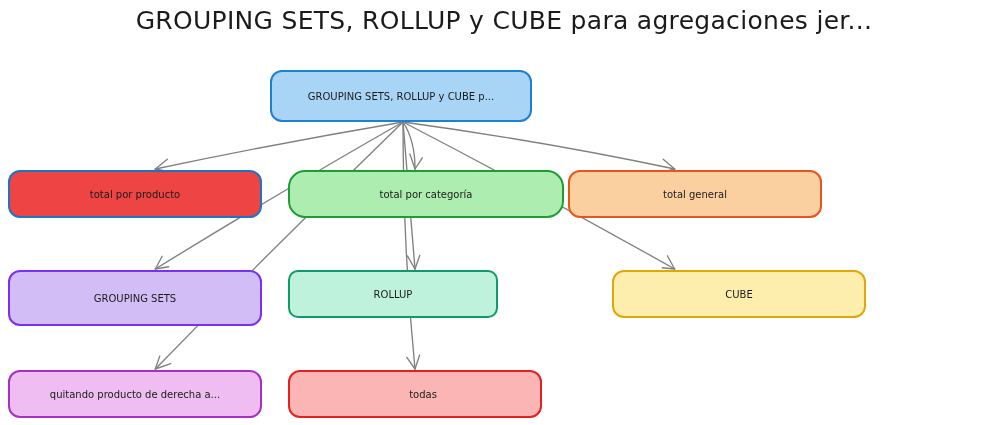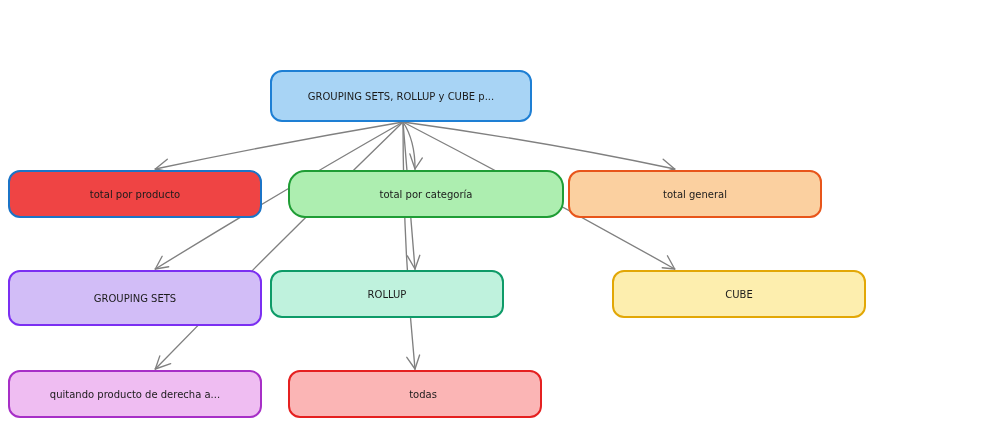--- a/index.html
+++ b/index.html
@@ -23,20 +23,21 @@
     font-size:10px;color:#1b1b1b;white-space:nowrap;
   }
   .node .lbl{display:block;white-space:nowrap;}
   .node.overflow{overflow:visible;}
 </style>
 </head>
 <body>
 
 <div id="canvas">
 
+  <div id="title">GROUPING SETS, ROLLUP y CUBE para agregaciones jer...</div>
 
   <svg id="edges" viewBox="0 0 1008 425" xmlns="http://www.w3.org/2000/svg">
       <g>
         <path d="M 403 122 Q 275.67222854110526 143.59776103351032 155.32 169" fill="none" stroke="#808080" stroke-width="1.35" stroke-linecap="round" stroke-linejoin="round"></path>
         <path d="M 155.32 169 L 167.3033481896869 159.28152019793285" fill="none" stroke="#808080" stroke-width="1.35" stroke-linecap="round" stroke-linejoin="round"></path>
         <path d="M 155.32 169 L 170.04496953697944 171.9956928313617" fill="none" stroke="#808080" stroke-width="1.35" stroke-linecap="round" stroke-linejoin="round"></path>
       </g>
       <g>
         <path d="M 403 122 Q 415.1807939251594 140.79291695333086 415 169" fill="none" stroke="#808080" stroke-width="1.35" stroke-linecap="round" stroke-linejoin="round"></path>
         <path d="M 415 169 L 409.8493217292134 153.87128762388542" fill="none" stroke="#808080" stroke-width="1.35" stroke-linecap="round" stroke-linejoin="round"></path>
@@ -83,21 +84,21 @@
       </div>
       <div class="node" style="left: 288px; top: 170px; width: 276px; height: 48px; background: rgb(173, 238, 176); border-color: rgb(31, 157, 53); border-radius: 17px;">
         <span class="lbl">total por categoría</span>
       </div>
       <div class="node" style="left: 568px; top: 170px; width: 254px; height: 48px; background: rgb(251, 208, 160); border-color: rgb(232, 85, 26);">
         <span class="lbl">total general</span>
       </div>
       <div class="node" style="left: 8px; top: 270px; width: 254px; height: 56px; background: rgb(210, 189, 247); border-color: rgb(123, 47, 242);">
         <span class="lbl">GROUPING SETS</span>
       </div>
-      <div class="node" style="left: 270px; top: 270px; width: 234px; height: 48px; background: rgb(191, 242, 221); border-color: rgb(14, 155, 104);">
+      <div class="node" style="left: 288px; top: 270px; width: 210px; height: 48px; background: rgb(191, 242, 221); border-color: rgb(14, 155, 104); border-radius: 10px;">
         <span class="lbl">ROLLUP</span>
       </div>
       <div class="node" style="left: 568px; top: 270px; width: 254px; height: 48px; background: rgb(253, 238, 174); border-color: rgb(226, 167, 6); margin-left: 44px;">
         <span class="lbl">CUBE</span>
       </div>
       <div class="node" style="left: 8px; top: 370px; width: 254px; height: 48px; background: rgb(239, 189, 242); border-color: rgb(167, 47, 199);">
         <span class="lbl">quitando producto de derecha a...</span>
       </div>
       <div class="node" style="left: 288px; top: 370px; width: 254px; height: 48px; background: rgb(251, 181, 181); border-color: rgb(229, 32, 32); padding-left: 16px;">
         <span class="lbl">todas</span>

